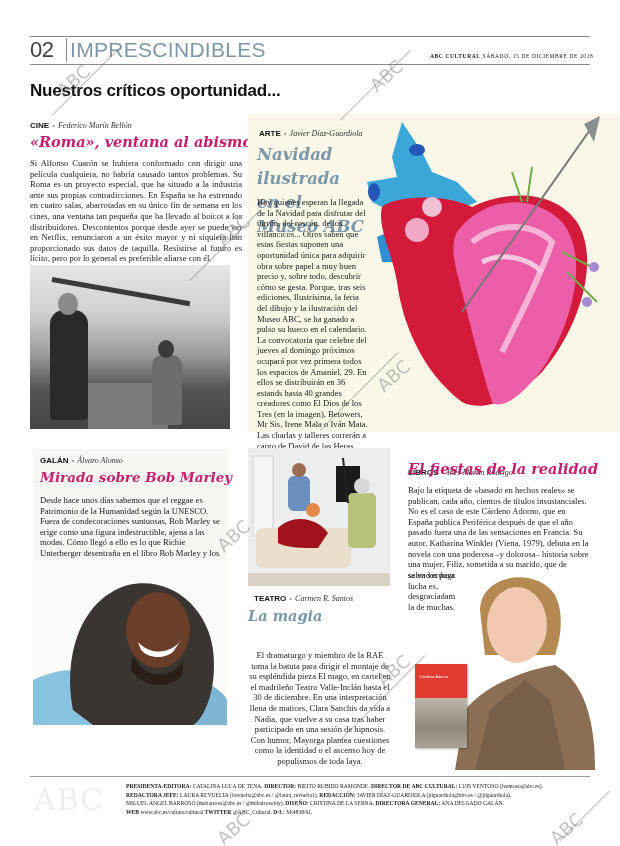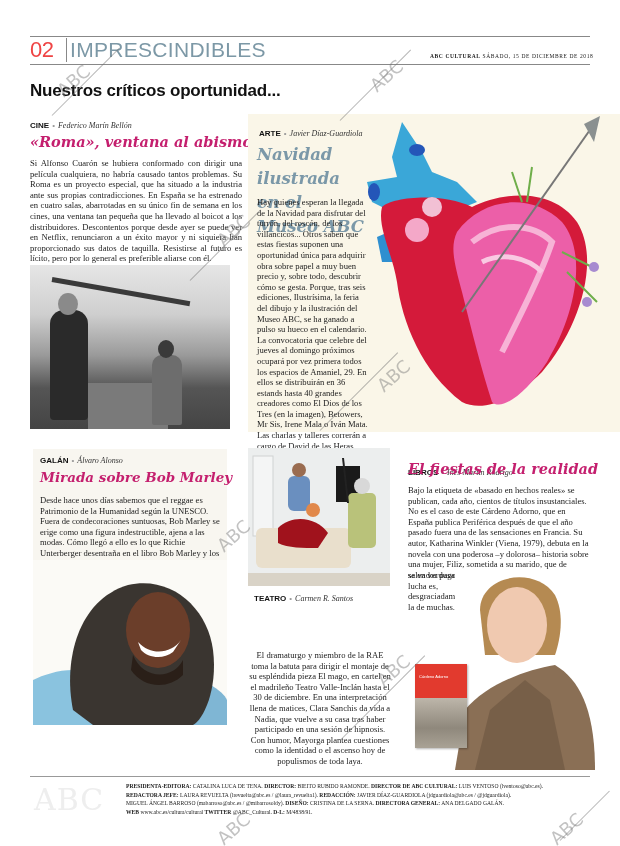--- a/index.html
+++ b/index.html
@@ -3,21 +3,21 @@
 <meta charset="utf-8">
 <style>
   * { box-sizing: border-box; margin: 0; padding: 0; }
   html, body { width: 620px; height: 846px; background: #ffffff; overflow: hidden; }
   body { position: relative; font-family: "DejaVu Serif", serif; color: #1a1a1a; }
 
   .abs { position: absolute; }
 
   
   .top-rule { left: 30px; top: 36px; width: 560px; height: 1px; background: #888; }
-  .section-num { left: 30px; top: 37px; font-family: "Liberation Sans", sans-serif; font-size: 22px; font-weight: 300; color: #ef4444; letter-spacing: -0.5px; }
+  .section-num { left: 30px; top: 37px; font-family: "Liberation Sans", sans-serif; font-size: 22px; font-weight: 300; color: #404040; letter-spacing: -0.5px; }
   .section-divider { left: 66px; top: 38px; width: 1px; height: 24px; background: #888; }
   .section-name { left: 70px; top: 38px; font-family: "Liberation Sans", sans-serif; font-size: 21px; color: #7c98a6; letter-spacing: 0.3px; }
   .dateline { left: 430px; top: 53px; font-family: "Liberation Serif", serif; font-size: 5.5px; letter-spacing: 0.6px; color: #222; white-space: nowrap; }
   .dateline b { font-weight: bold; }
   .header-rule { left: 30px; top: 64px; width: 560px; height: 1px; background: #888; }
 
   .page-title { left: 30px; top: 81px; font-family: "Liberation Sans", sans-serif; font-size: 17px; font-weight: bold; color: #111; letter-spacing: -0.2px; }
 
   
   .kicker { font-family: "Liberation Sans", sans-serif; font-size: 8px; font-weight: bold; color: #111; white-space: nowrap; }
@@ -170,20 +170,21 @@
   <path d="M30 80 C 45 65, 70 70, 80 85 L70 100 C 55 100, 40 100, 30 95 Z" fill="#a0121c"></path>
   <circle cx="65" cy="62" r="7" fill="#e1884a"></circle>
   <rect x="100" y="45" width="28" height="55" rx="5" fill="#b9c27a"></rect>
   <circle cx="114" cy="38" r="8" fill="#d8d8d8"></circle>
   <line x1="95" y1="10" x2="100" y2="55" stroke="#222" stroke-width="2"></line>
 </svg>
 <div class="abs kicker teatro-kicker">
   <span>TEATRO</span><span class="sep">•</span><span class="author">Carmen R. Santos</span>
 </div>
 <div class="abs headline hl-grey teatro-headline">
+  <div>La magia</div>
 </div>
 <div class="abs body teatro-body">El dramaturgo y miembro de la RAE toma la batuta para dirigir el montaje de su espléndida pieza El mago, en cartel en el madrileño Teatro Valle-Inclán hasta el 30 de diciembre. En una interpretación llena de matices, Clara Sanchis da vida a Nadia, que vuelve a su casa tras haber participado en una sesión de hipnosis. Con humor, Mayorga plantea cuestiones como la identidad o el ascenso hoy de populismos de toda laya.</div>
 
 <div class="abs kicker libros-kicker">
   <span>LIBROS</span><span class="sep">•</span><span class="author">Inés Martín Rodrigo</span>
 </div>
 <div class="abs headline hl-pink libros-headline">El fiestas de la realidad</div>
 <div class="abs body libros-body">Bajo la etiqueta de «basado en hechos reales» se publican, cada año, cientos de títulos insustanciales. No es el caso de este Cárdeno Adorno, que en España publica Periférica después de que el año pasado fuera una de las sensaciones en Francia. Su autor, Katharina Winkler (Viena, 1979), debuta en la novela con una poderosa –y dolorosa– historia sobre una mujer, Filiz, sometida a su marido, que de salvador pasa a convertir-</div>
 <div class="abs body libros-body-narrow">se en verdugo. Su lucha es, desgraciadamente, la de muchas.</div>
 <svg class="abs author-photo" viewBox="0 0 140 200">

